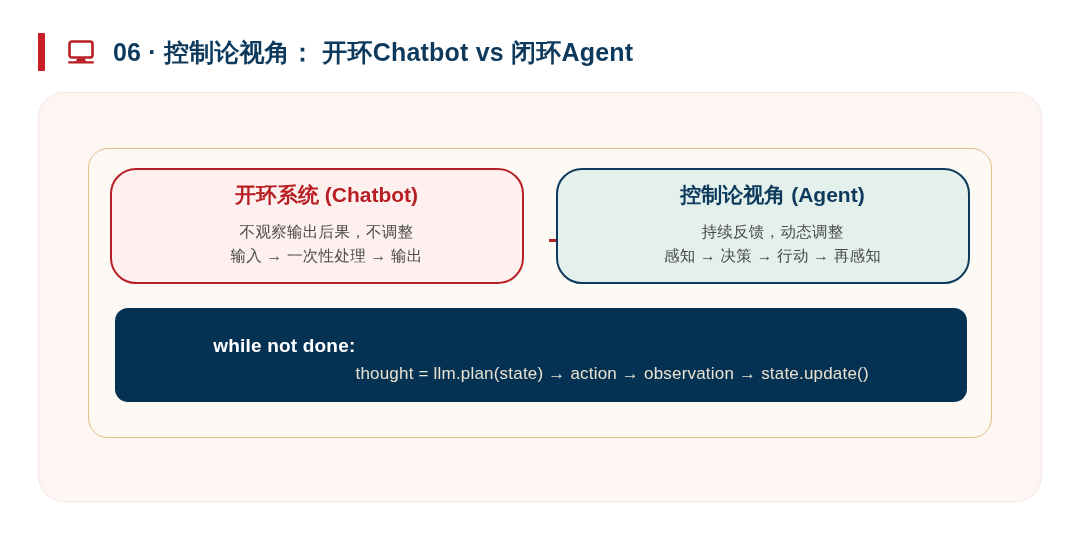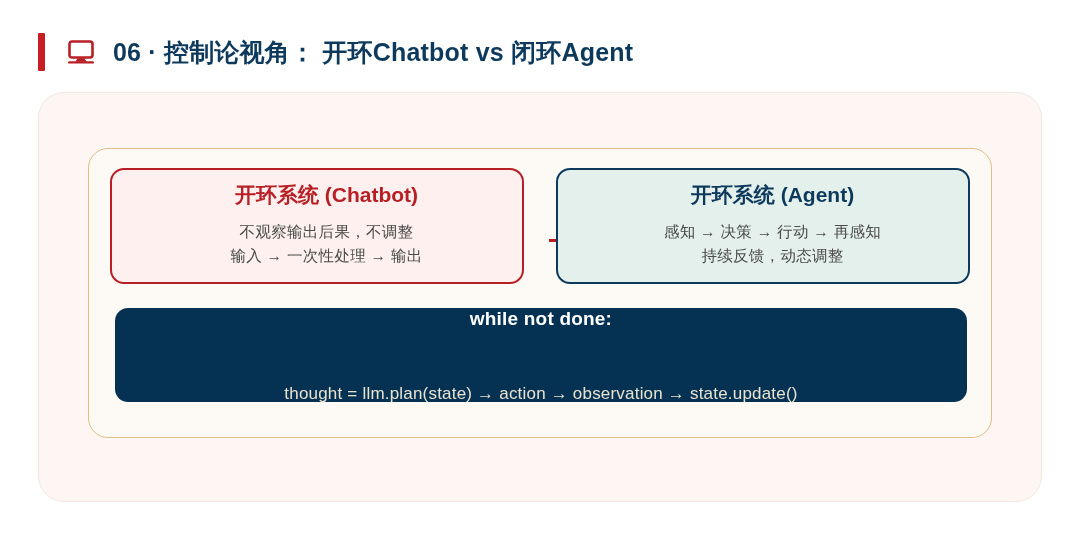--- a/index.html
+++ b/index.html
@@ -87,21 +87,21 @@
     top: 168px;
     width: 860px;
     height: 116px;
   }
 
   .sys-card {
     position: absolute;
     top: 0;
     width: 414px;
     height: 116px;
-    border-radius: 14px;
+    border-radius: 26px;
     display: flex;
     flex-direction: column;
     align-items: center;
     justify-content: center;
     text-align: left;
     padding-left: 19px;
   }
 
   .sys-card.open-loop {
     left: 0;
@@ -168,21 +168,21 @@
   
   .loop-block {
     position: absolute;
     left: 115px;
     top: 308px;
     width: 852px;
     height: 94px;
     background: #053253;
     border-radius: 13px;
     display: flex;
-    flex-direction: column;
+    flex-direction: row;
     align-items: center;
     justify-content: center;
   }
 
   .loop-heading {
     font-size: 19px;
     font-weight: bold;
     color: #ffffff;
     line-height: 1;
     margin-bottom: 20px;
@@ -224,23 +224,23 @@
       <div class="sys-line">不观察输出后果，不调整</div>
       <div class="sys-line">输入 → 一次性处理 → 输出</div>
     </div>
 
     <div class="connector">
       <div class="connector-label">进化</div>
       <div class="connector-dash"></div>
     </div>
 
     <div class="sys-card closed-loop">
-      <div class="sys-title">开环系统 (Agent)</div>
+      <div class="sys-title">控制论视角 (Agent)</div>
+      <div class="sys-line">持续反馈，动态调整</div>
       <div class="sys-line">感知 → 决策 → 行动 → 再感知</div>
-      <div class="sys-line">持续反馈，动态调整</div>
     </div>
   </div>
 
   <div class="loop-block">
     <div class="loop-heading">while not done:</div>
     <div class="loop-code">thought = llm.plan(state) → action → observation → state.update()</div>
   </div>
 
 </div>
 

